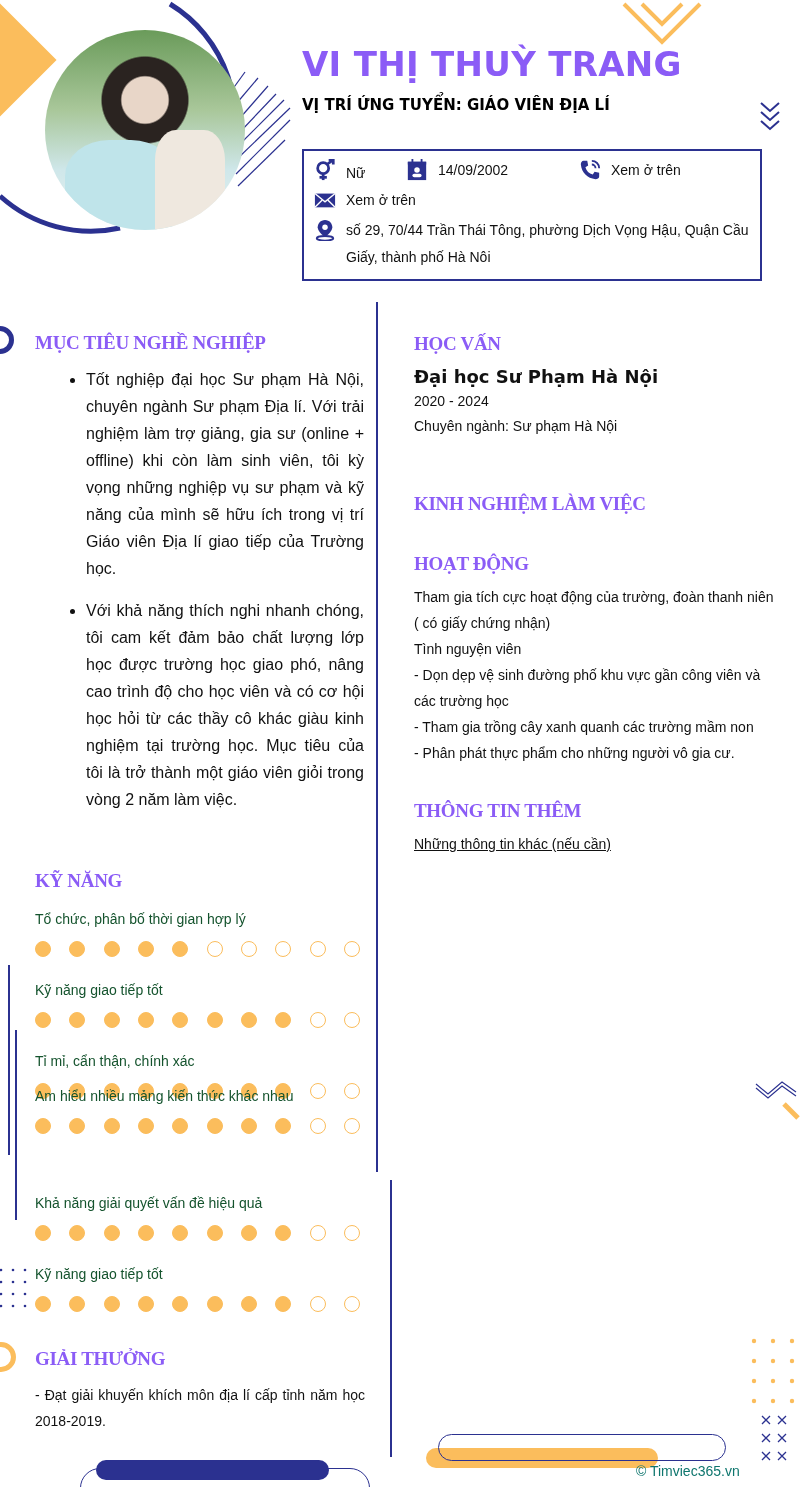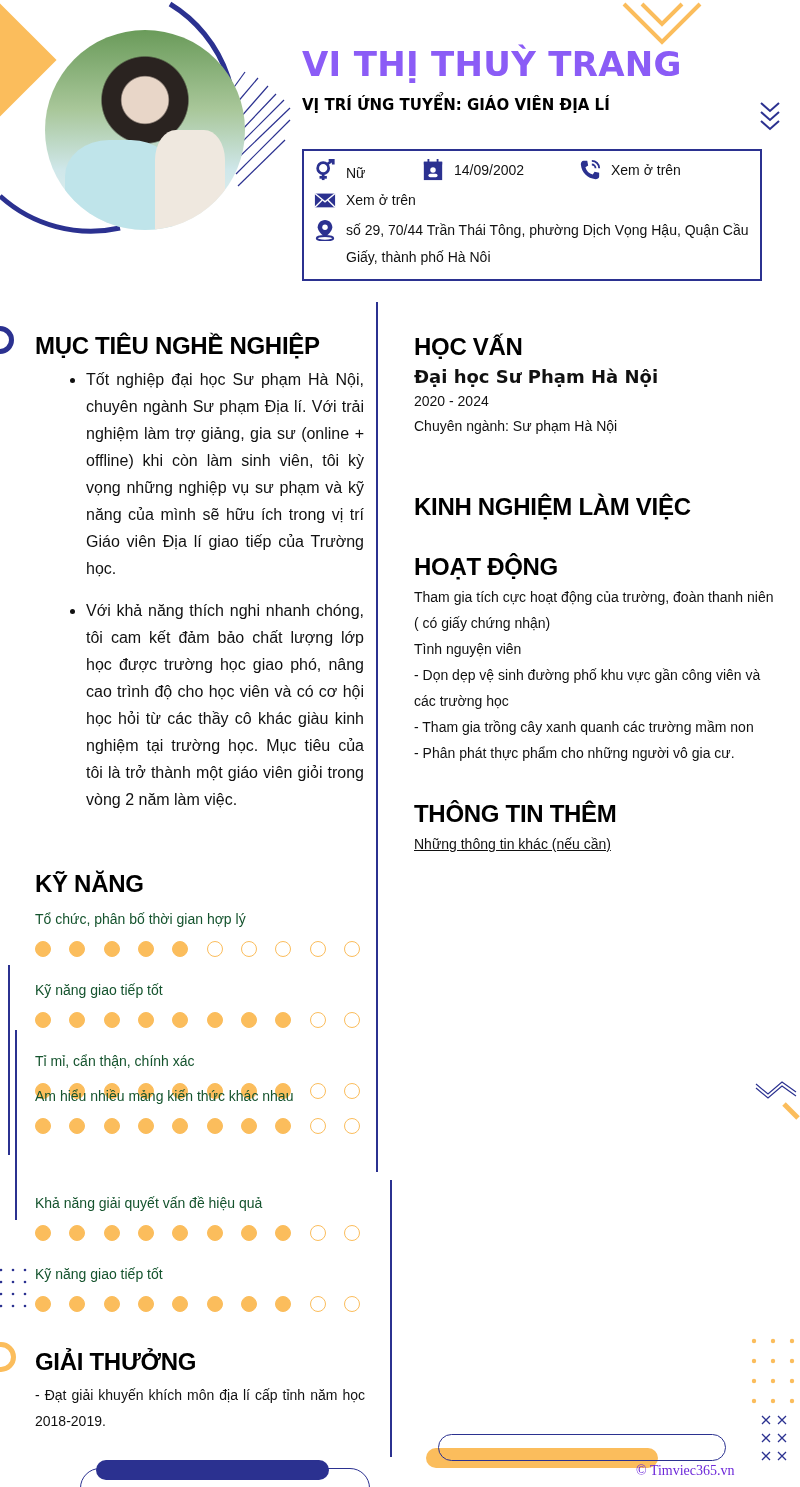--- a/index.html
+++ b/index.html
@@ -1,19 +1,19 @@
 <!DOCTYPE html>
 <html><head>
 <meta charset="utf-8">
 <style>
   * { box-sizing: border-box; margin: 0; padding: 0; }
   html, body { width: 800px; height: 1487px; background: #fff; overflow: hidden; }
   body { position: relative; font-family: "Liberation Sans", sans-serif; color: #111; }
   .abs { position: absolute; }
-  .sec-title { position: absolute; font-family: Liberation Sans, sans-serif; font-weight: bold; font-size: 24px; color: #000000; letter-spacing: -0.3px; }
+  .sec-title { position: absolute; font-family: Liberation Serif, serif; font-weight: bold; font-size: 19px; color: #8b5cf6; letter-spacing: -0.3px; }
   .txt { font-size: 14px; line-height: 26px; color: #111; }
   .name { position: absolute; left: 302px; top: 44px; font-family: "DejaVu Sans", sans-serif; font-weight: bold; font-size: 34px; color: #8b5cf6; letter-spacing: 0.3px; }
   .position { position: absolute; left: 302px; top: 96px; font-family: "DejaVu Sans", sans-serif; font-weight: bold; font-size: 15px; color: #000; }
   .contact-box { position: absolute; left: 302px; top: 149px; width: 460px; height: 132px; border: 2px solid #2b3190; }
   .crow { position: absolute; display: flex; align-items: center; font-size: 14px; color: #111; }
   .crow svg { width: 22px; height: 22px; margin-right: 10px; }
   .obj-list { position: absolute; left: 66px; top: 366px; width: 298px; list-style: disc; padding-left: 20px; }
   .obj-list li { font-size: 16px; line-height: 27px; text-align: justify; margin-bottom: 15px; }
   .skill { position: absolute; left: 35px; width: 330px; }
   .skill-label { font-size: 14px; color: #14532d; height: 22px; }
@@ -65,21 +65,21 @@
   <div class="crow" style="left:10px;top:8px;align-items:flex-end;">
     <svg viewBox="0 0 24 24">
         <circle cx="10" cy="10" r="6" fill="none" stroke="#2b3190" stroke-width="3"></circle>
         <line x1="10" y1="16" x2="10" y2="23" stroke="#2b3190" stroke-width="3"></line>
         <line x1="6" y1="20" x2="14" y2="20" stroke="#2b3190" stroke-width="3"></line>
         <line x1="14" y1="6" x2="21" y2="1" stroke="#2b3190" stroke-width="3"></line>
         <polyline points="16,1 21,1 21,6" fill="none" stroke="#2b3190" stroke-width="3"></polyline>
       </svg>
     <span>Nữ</span>
   </div>
-  <div class="crow" style="left:118px;top:8px;">
+  <div class="crow" style="left:102px;top:8px;">
     <svg viewBox="0 0 24 24">
         <rect x="2" y="3" width="20" height="20" fill="#2b3190"></rect>
         <rect x="2" y="3" width="20" height="3" fill="#2b3190"></rect>
         <circle cx="12" cy="12" r="3" fill="#fff"></circle>
         <rect x="7" y="16" width="10" height="4" rx="2" fill="#fff"></rect>
         <rect x="6" y="0" width="2" height="4" fill="#2b3190"></rect>
         <rect x="16" y="0" width="2" height="4" fill="#2b3190"></rect>
       </svg>
     <span>14/09/2002</span>
   </div>
@@ -298,13 +298,13 @@
     <path d="M2 20 L10 28 M10 20 L2 28"></path>
       <path d="M18 20 L26 28 M26 20 L18 28"></path>
     <path d="M2 38 L10 46 M10 38 L2 46"></path>
       <path d="M18 38 L26 46 M26 38 L18 46"></path>
   </g>
 </svg>
 
 <div class="abs" style="left:426px;top:1448px;width:232px;height:20px;background:#fbbd5c;border-radius:10px;"></div>
 <div class="abs" style="left:438px;top:1434px;width:288px;height:27px;border:1.5px solid #2b3190;border-radius:14px;"></div>
 
-<div class="abs" style="left:636px;top:1463px;font-family:Liberation Serif, serif;font-size:14px;color:#6d28d9;">© Timviec365.vn</div>
+<div class="abs" style="left:636px;top:1463px;font-family:Liberation Sans, sans-serif;font-size:14px;color:#0f766e;">© Timviec365.vn</div>
 
 </body></html>

